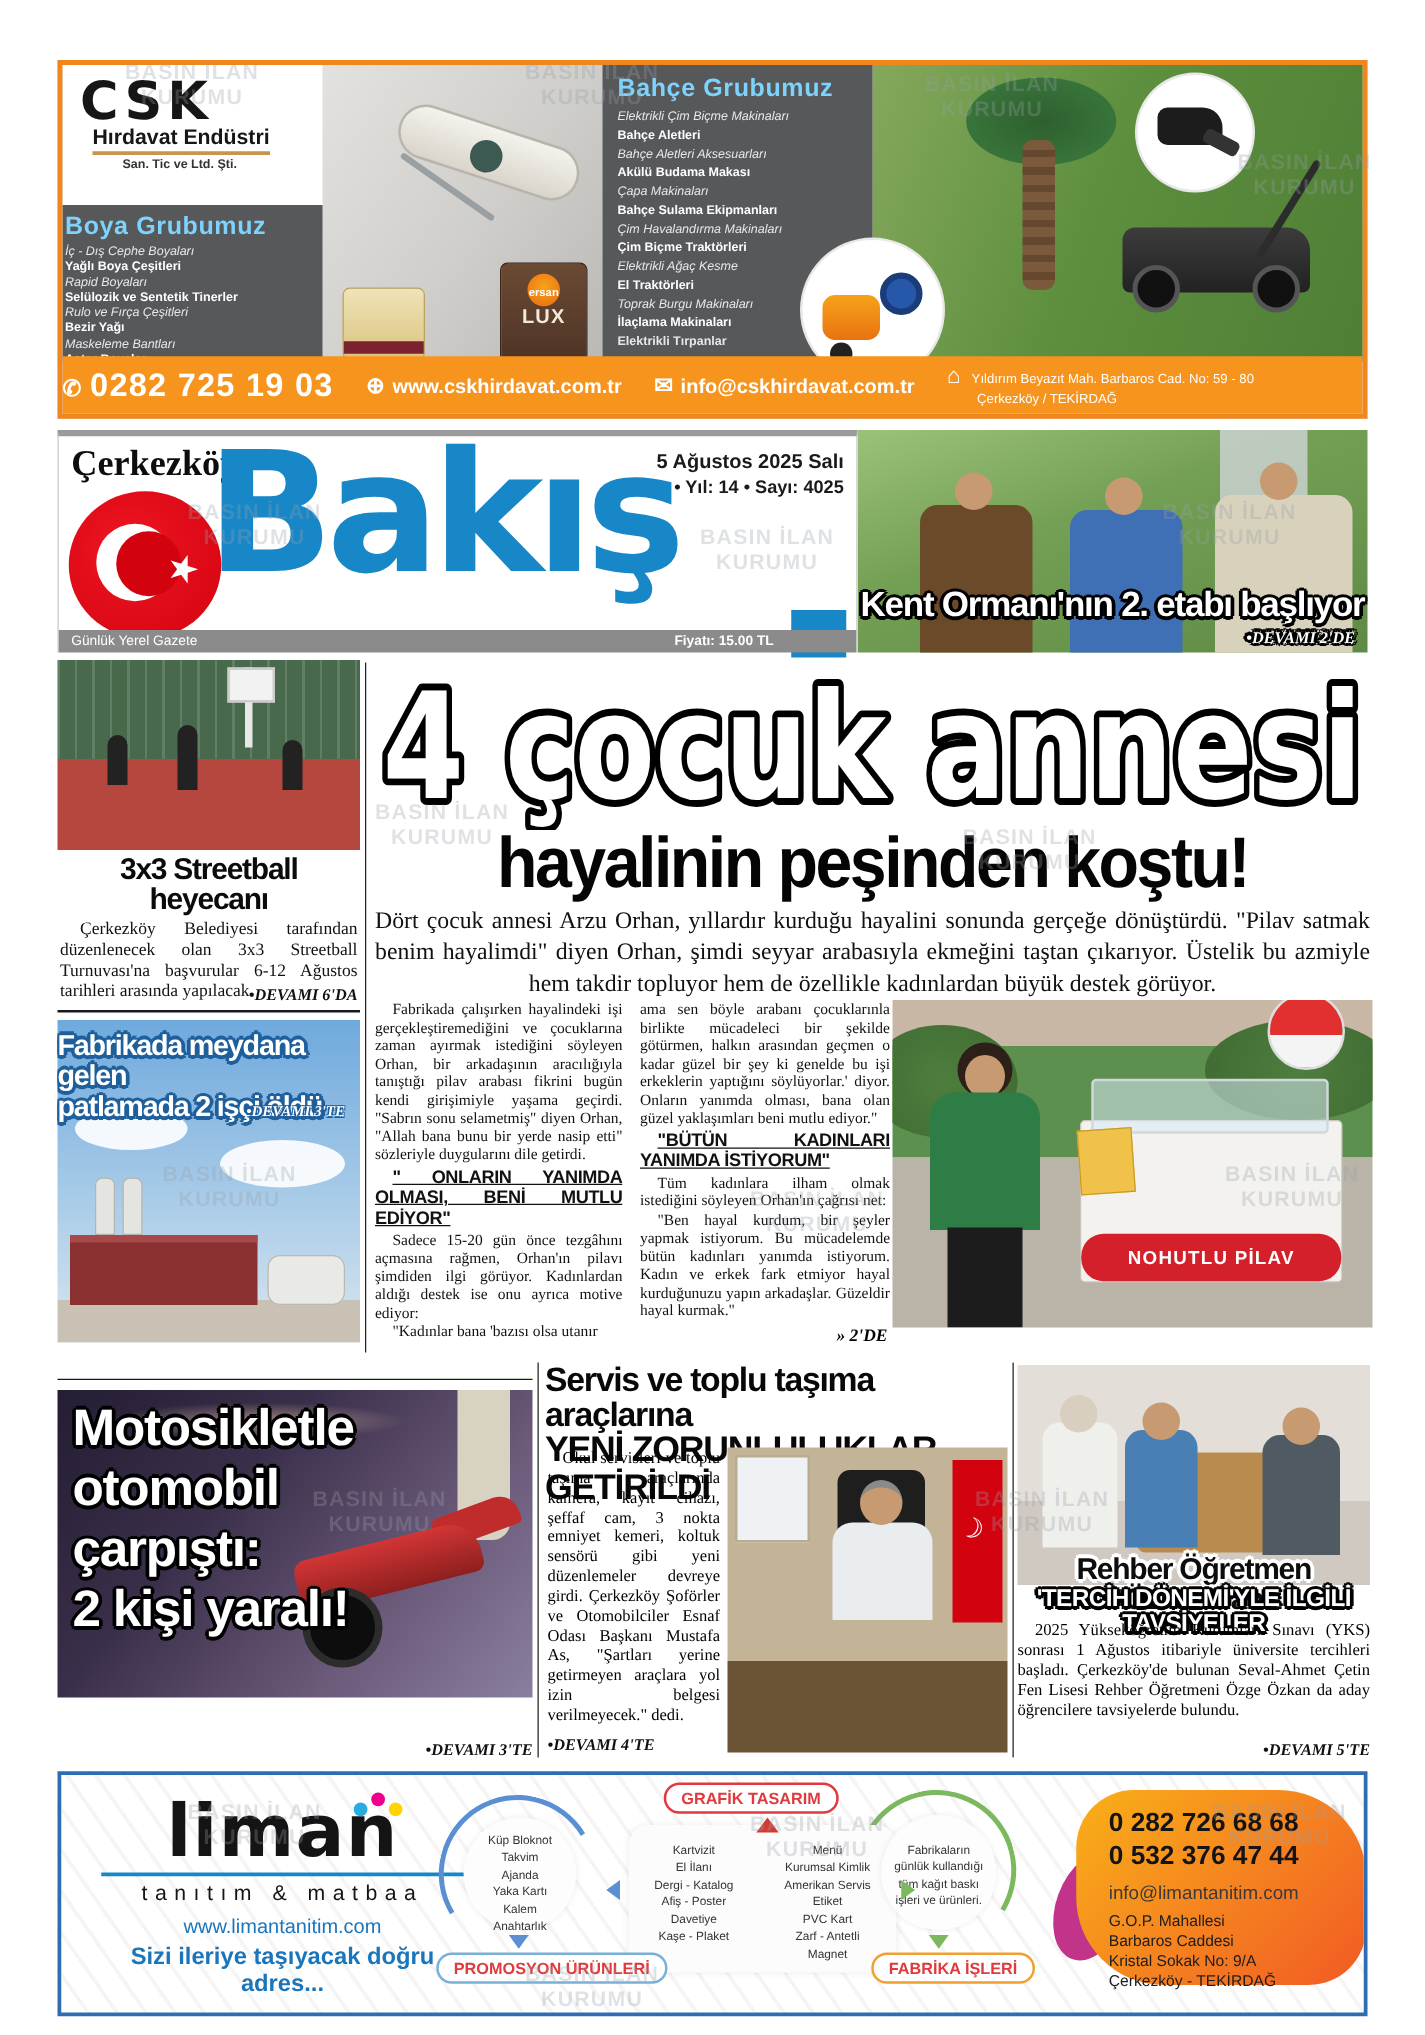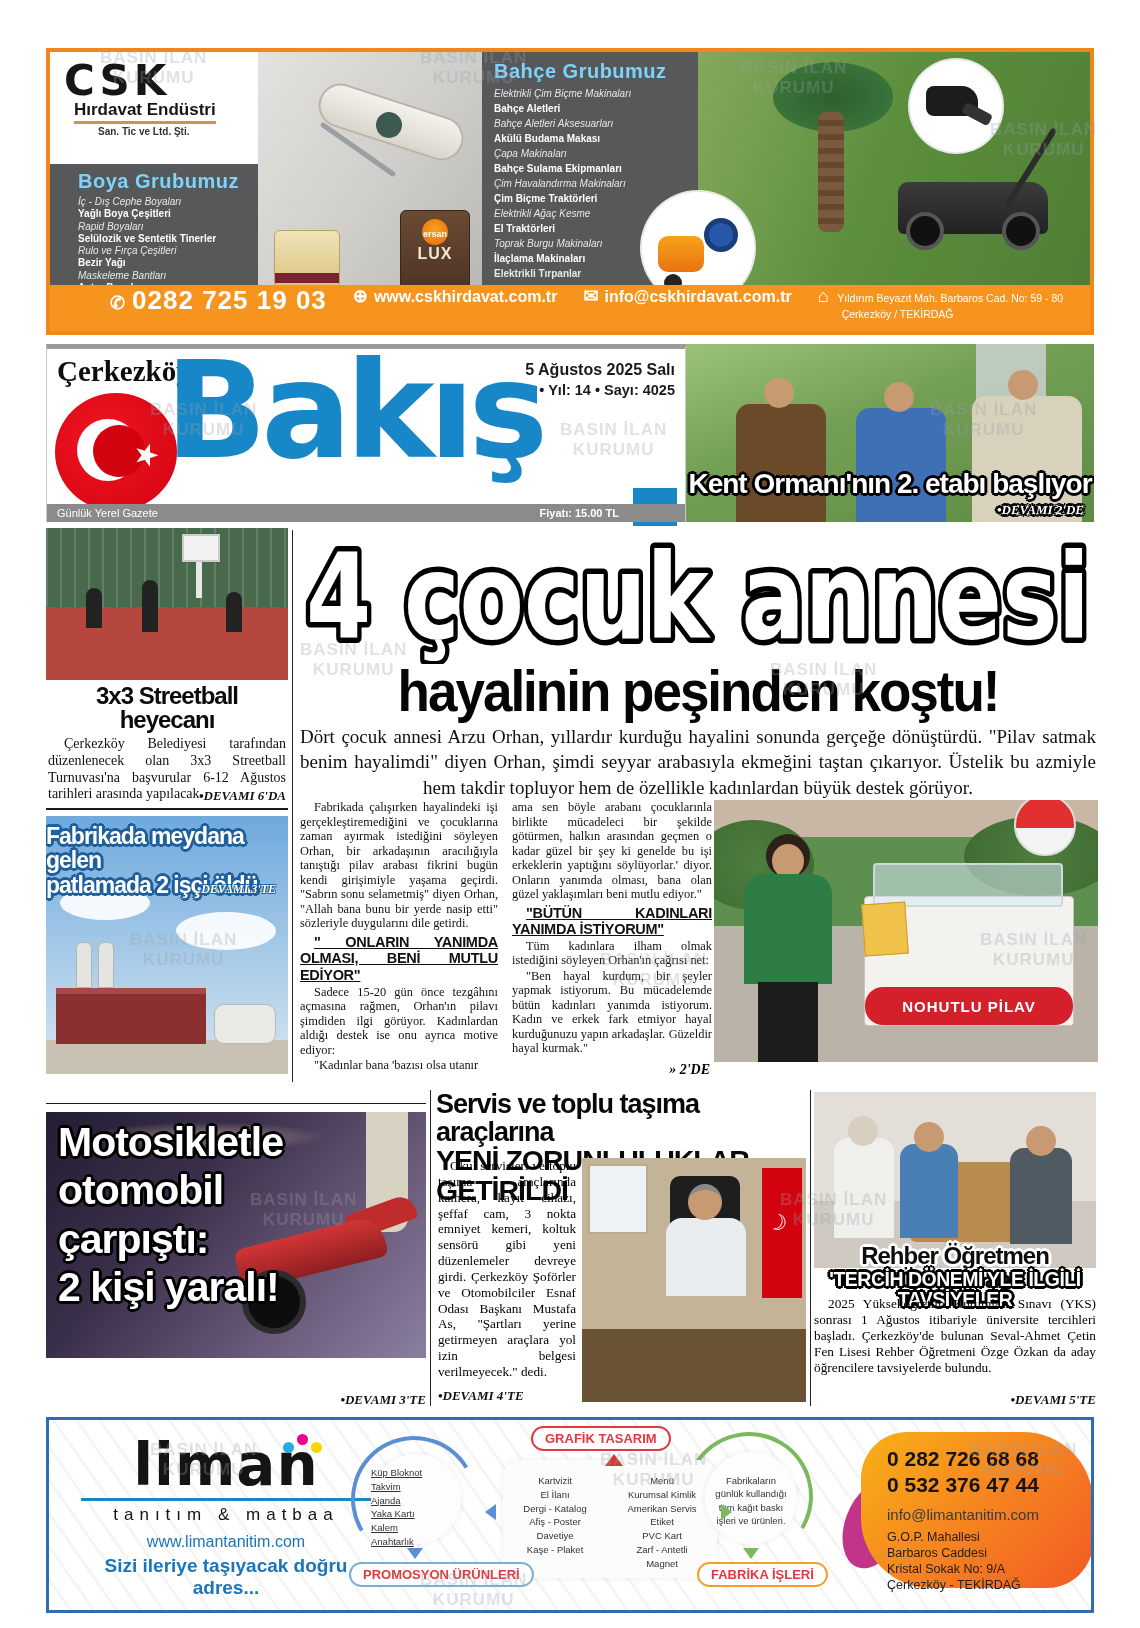--- a/index.html
+++ b/index.html
@@ -28,21 +28,21 @@
   .ol-w { color:#0d0d0d; text-shadow:-2px -2px 0 #fff,2px -2px 0 #fff,-2px 2px 0 #fff,2px 2px 0 #fff,-3px 0 0 #fff,3px 0 0 #fff,0 -3px 0 #fff,0 3px 0 #fff; }
 
   .more-tag { font:bold italic 13px "Liberation Serif",serif; color:#111; }
 
   
   .top-ad { position:absolute; left:46px; top:48px; width:1048px; height:287px; border:4px solid #f0861c; background:#d9d9d6; overflow:hidden; }
   .csk-white { position:absolute; left:0; top:0; width:208px; height:112px; background:#fff; z-index:3; padding:10px 0 0 14px; }
   .csk-letters { font:bold 42px "DejaVu Sans",sans-serif; letter-spacing:4px; color:#161616; line-height:.9; }
   .csk-sub { font:bold 17px "Liberation Sans",sans-serif; color:#161616; border-bottom:3px solid #c7964a; display:inline-block; padding-bottom:1px; margin-left:10px; }
   .csk-sub2 { font:bold 10px "Liberation Sans",sans-serif; color:#333; margin-left:34px; margin-top:2px; }
-  .ad-dark-left { position:absolute; left:0; top:112px; width:208px; height:125px; background:#57585a; z-index:3; padding:6px 0 0 28px; }
+  .ad-dark-left { position:absolute; left:0; top:112px; width:208px; height:125px; background:#57585a; z-index:3; padding:6px 0 0 2px; }
   .ad-dark-right { position:absolute; left:432px; top:0; width:216px; height:237px; background:#57585a; z-index:2; padding:8px 0 0 12px; }
   .ad-group-title { font:bold 20px "Liberation Sans",sans-serif; color:#7dd3fc; margin-bottom:3px; letter-spacing:.5px; }
   .ad-list div { font:10px/1.23 "Liberation Sans",sans-serif; color:#fff; }
   .ad-list.g div { line-height:1.5; font-size:10px; }
   .ad-list div:nth-child(odd){ font-style:italic; color:#e8e8e8; }
   .ad-list div:nth-child(even){ font-weight:bold; }
   .roller-photo { left:208px; top:0; width:224px; height:237px; background:linear-gradient(125deg,#e3e2de 0%,#cfcecb 55%,#b9b8b4 100%); }
   .roller-cyl { position:absolute; left:58px; top:48px; width:150px; height:44px; background:linear-gradient(#f4f2ec,#d9d5cb); border:2px solid #b9b5aa; border-radius:22px; transform:rotate(18deg); }
   .roller-core { position:absolute; left:118px; top:60px; width:26px; height:26px; background:#3c5a52; border-radius:50%; transform:rotate(18deg); }
   .roller-arm { position:absolute; left:55px; top:95px; width:90px; height:5px; background:#9aa0a2; transform:rotate(35deg); border-radius:3px; }
@@ -59,21 +59,21 @@
   .mower::after { content:""; position:absolute; right:8px; bottom:-16px; width:30px; height:30px; background:#111; border:4px solid #555; border-radius:50%; }
   .mower-handle { position:absolute; left:330px; top:70px; width:6px; height:90px; background:#2c2c2c; transform:rotate(32deg); border-radius:3px; }
   .circ { position:absolute; background:#fff; border-radius:50%; z-index:5; box-shadow:0 0 0 2px #e8e8e8; }
   .sprayer { left:592px; top:140px; width:112px; height:112px; }
   .sprayer .tank { position:absolute; left:16px; top:44px; width:46px; height:36px; background:linear-gradient(#f7a21b,#e8730f); border-radius:10px; }
   .sprayer .reel { position:absolute; left:62px; top:26px; width:34px; height:34px; background:#2657a8; border-radius:50%; border:5px solid #1a3c78; }
   .sprayer .wheel { position:absolute; left:22px; top:82px; width:18px; height:18px; background:#222; border-radius:50%; }
   .blower { left:860px; top:8px; width:92px; height:92px; }
   .blower .body { position:absolute; left:16px; top:26px; width:52px; height:30px; background:#1c1c1c; border-radius:8px 16px 8px 8px; }
   .blower .tube { position:absolute; left:52px; top:48px; width:30px; height:12px; background:#333; transform:rotate(28deg); border-radius:4px; }
-  .ad-bar { position:absolute; left:0; bottom:0; width:100%; height:46px; background:#f7941e; z-index:6; display:flex; gap:26px; padding-left:60px; color:#fff; }
+  .ad-bar { position:absolute; left:0; bottom:0; width:100%; height:46px; background:#f7941e; z-index:6; display:flex; align-items:center; gap:26px; color:#fff; }
   .ad-bar .phone { font:bold 26px "Liberation Sans",sans-serif; letter-spacing:1px; }
   .ad-bar .mid { font:bold 16px "Liberation Sans",sans-serif; }
   .ad-bar .icon { font-size:18px; margin-right:6px; }
   .ad-bar .addr { font:10.5px/1.3 "Liberation Sans",sans-serif; }
 
   
   .masthead { position:absolute; left:46px; top:344px; width:640px; height:178px; background:#fff; border-top:5px solid #9b9b9b; border-left:1px solid #c9c9c9; border-right:1px solid #c9c9c9; z-index:2; }
   .mh-city { position:absolute; left:10px; top:6px; font:bold 29px "Liberation Serif",serif; color:#0d0d0d; }
   .flag { position:absolute; left:8px; top:44px; width:122px; height:118px; background:radial-gradient(circle at 40% 40%,#ef1623,#d3020f); border-radius:50%; z-index:2; }
   .flag .cres-o { position:absolute; left:22px; top:26px; width:62px; height:62px; background:#fff; border-radius:50%; }
@@ -185,21 +185,21 @@
   .liman-web { font:16px "Liberation Sans",sans-serif; color:#1b75bb; margin-top:8px; }
   .liman-slogan { font:bold 19px "Liberation Sans",sans-serif; color:#1b75bb; margin-top:4px; }
   .pill { position:absolute; background:#fff; border-radius:16px; font:bold 13px/1 "Liberation Sans",sans-serif; color:#e03a3e; padding:4px 12px; white-space:nowrap; z-index:4; }
   .pill.red { border:2px solid #e03a3e; }
   .pill.blue { border:2px solid #7ab0d8; }
   .pill.orange { border:2px solid #f0a030; }
   .bubble { position:absolute; background:#fdfdfd; border-radius:50%; box-shadow:0 0 6px rgba(0,0,0,.08); z-index:2; }
   .arc { position:absolute; border-radius:50%; border:4px solid transparent; z-index:1; }
   .arc.blue { border-top-color:#5b8fd4; border-left-color:#5b8fd4; transform:rotate(14deg); }
   .arc.green { border-top-color:#7cb95e; border-right-color:#7cb95e; transform:rotate(-14deg); }
-  .bubble-list { padding-top:12px; text-align:left; font:9.5px/1.45 "Liberation Sans",sans-serif; color:#333;text-decoration:underline; }
+  .bubble-list { padding-top:12px; text-align:center; font:9.5px/1.45 "Liberation Sans",sans-serif; color:#333; }
   .bubble-text { padding:22px 10px 0; text-align:center; font:9.5px/1.4 "Liberation Sans",sans-serif; color:#333; }
   .design-card { position:absolute; left:454px; top:40px; width:214px; height:118px; background:#fcfcfc; border-radius:16px; box-shadow:0 0 6px rgba(0,0,0,.08); display:flex; justify-content:space-around; padding-top:14px; z-index:2; }
   .design-card .dc { text-align:center; font:9.5px/1.45 "Liberation Sans",sans-serif; color:#333; }
   .tri { position:absolute; width:0; height:0; z-index:3; }
   .blob { position:absolute; left:812px; top:12px; width:232px; height:156px; background:linear-gradient(135deg,#f9b018 0%, #f58020 55%, #f15a24 100%); border-radius:46px 70px 46px 70px; z-index:2; padding:14px 0 0 26px; }
   .blob-accent { position:absolute; left:796px; top:60px; width:56px; height:90px; background:#c2338a; border-radius:50%; transform:rotate(20deg); z-index:1; }
   .blob .ph { font:900 21px/1.25 "Liberation Sans",sans-serif; color:#141414; }
   .blob .em { font:15px "Liberation Sans",sans-serif; color:#3a3a3a; margin:7px 0 6px; }
   .blob .ad { font:12.5px/1.3 "Liberation Sans",sans-serif; color:#1d1d1d; }
 </style>

